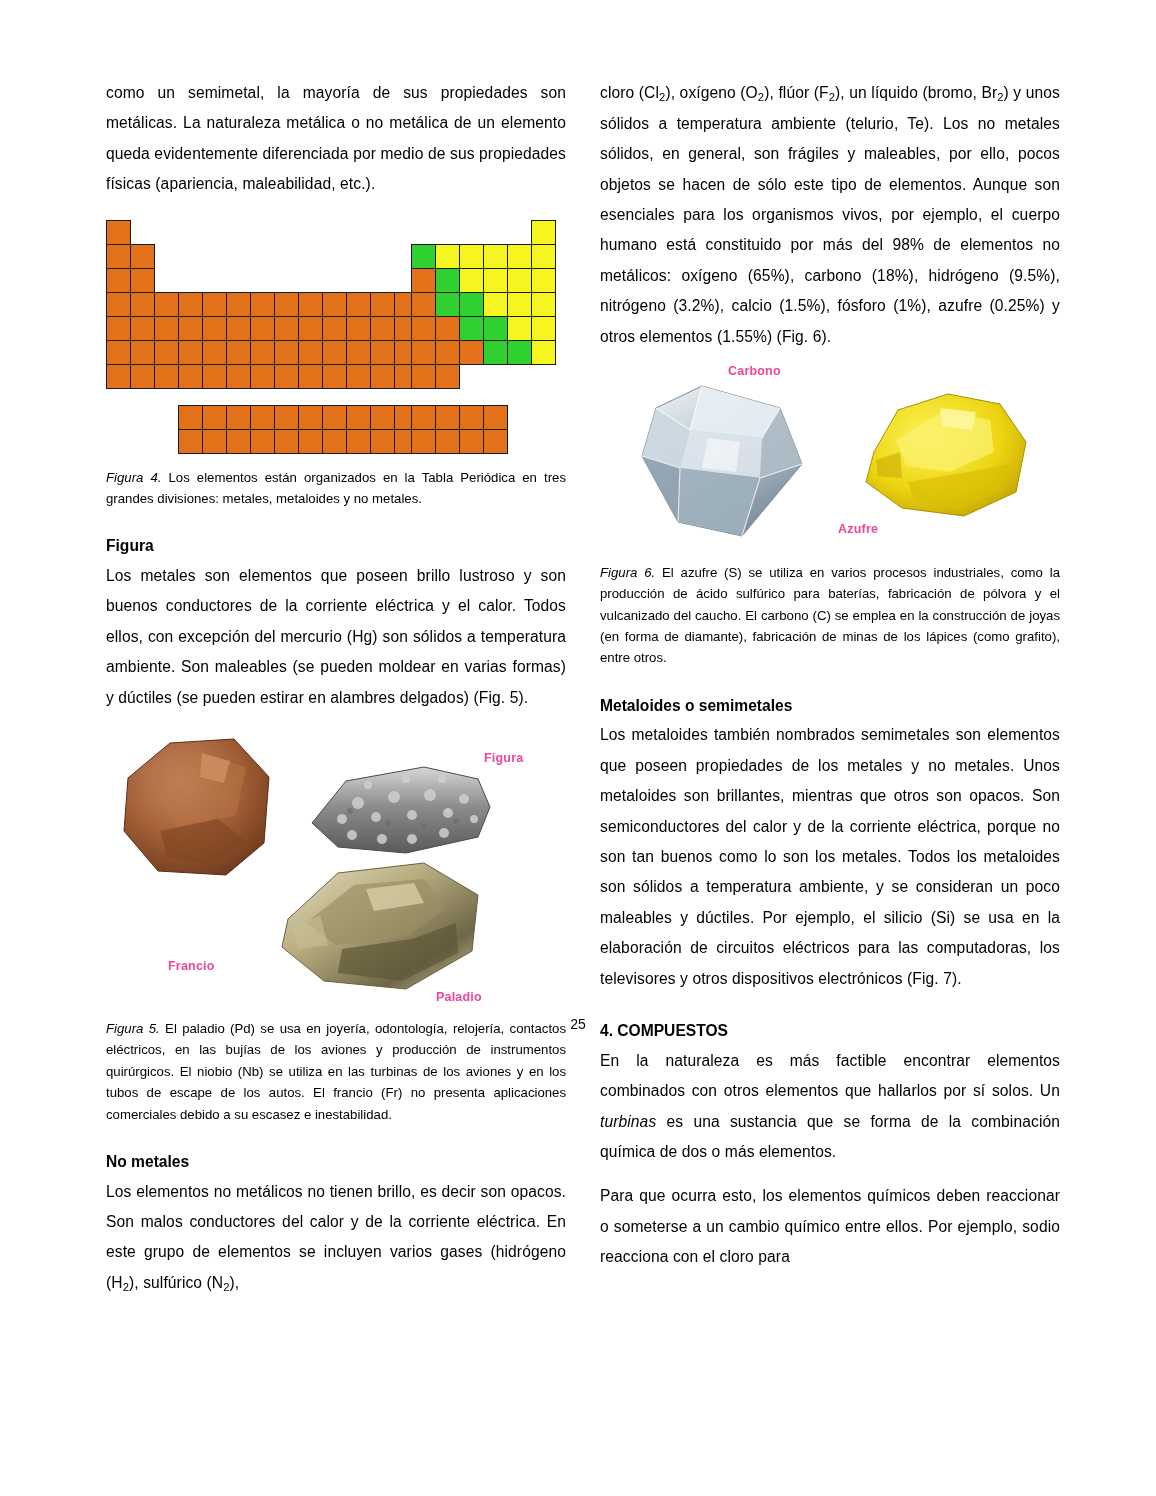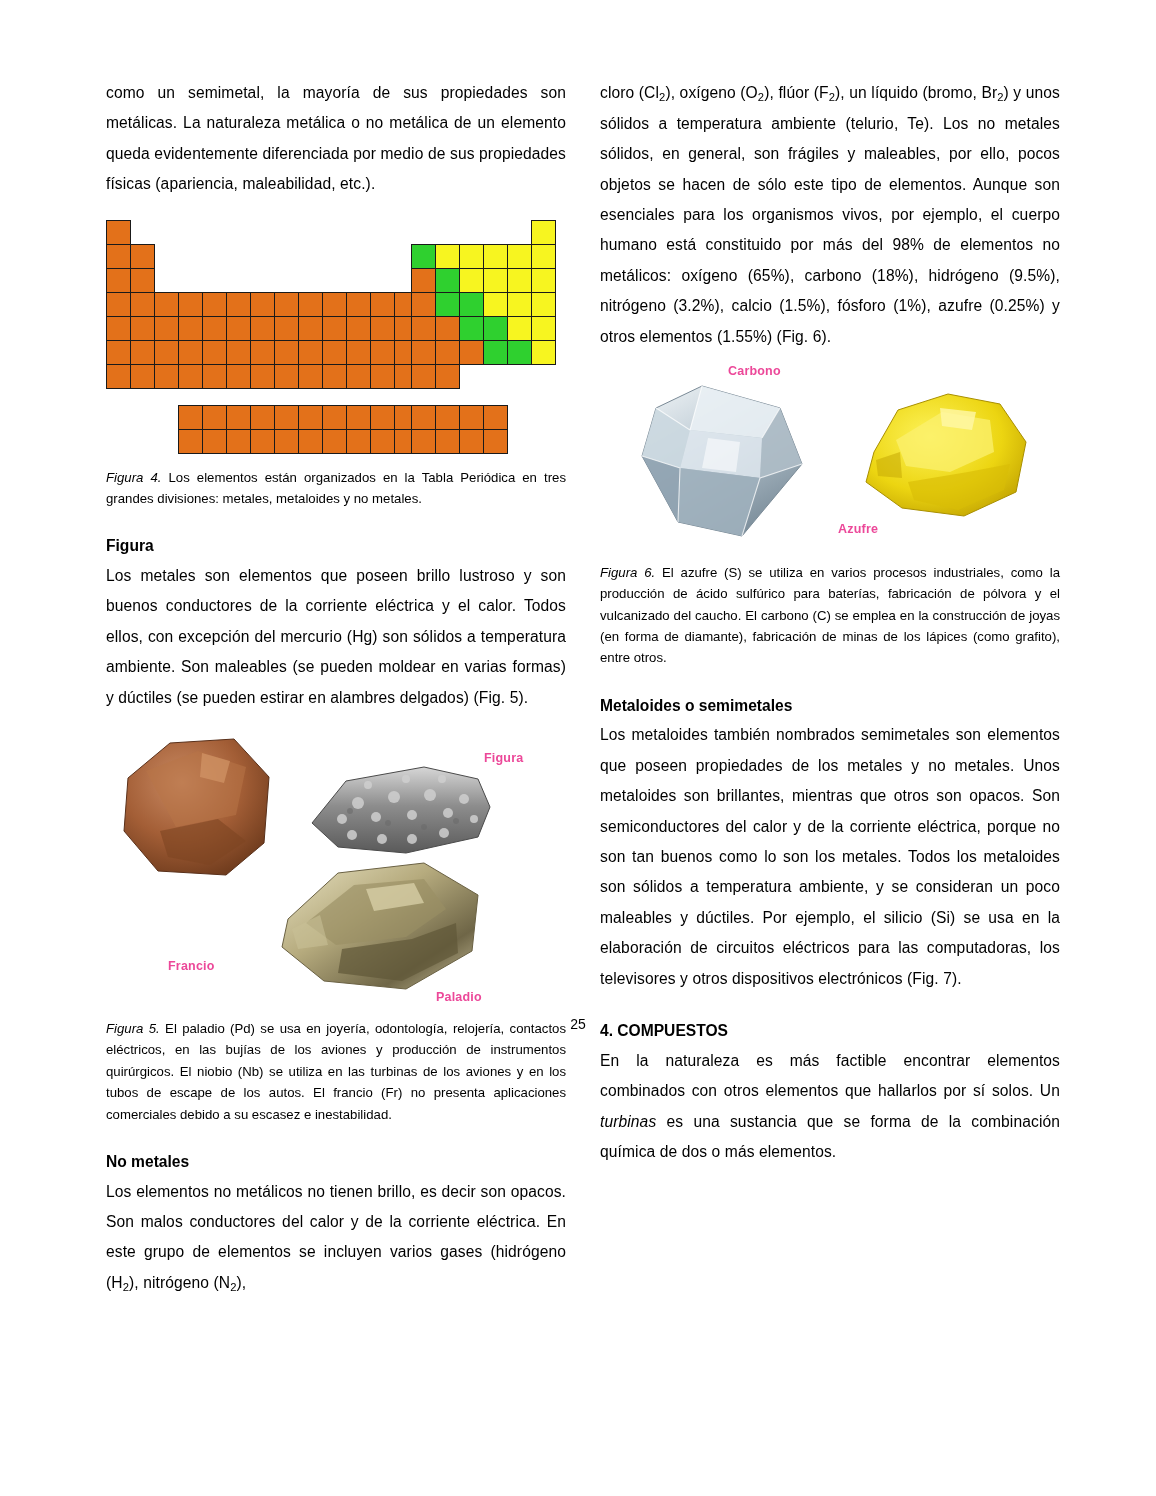--- a/index.html
+++ b/index.html
@@ -302,21 +302,21 @@
       <span class="photo-label" style="left:62px; top:236px;">Francio</span>
       <span class="photo-label" style="left:378px; top:28px;">Figura</span>
       <span class="photo-label" style="left:330px; top:267px;">Paladio</span>
     </div>
 
     <p class="caption"><span class="fignum">Figura 5.</span><span> El paladio (Pd) se usa en joyería, odontología, relojería, contactos eléctricos, en las bujías de los aviones y producción de instrumentos quirúrgicos. El niobio (Nb) se utiliza en las turbinas de los aviones y en los tubos de escape de los autos. El francio (Fr) no presenta aplicaciones comerciales debido a su escasez e inestabilidad.</span></p>
 
     <div class="spacer-md"></div>
 
     <p class="h-sub">No metales</p>
-    <p class="body"><span>Los elementos no metálicos no tienen brillo, es decir son opacos. Son malos conductores del calor y de la corriente eléctrica. En este grupo de elementos se incluyen varios gases (hidrógeno (H</span><sub>2</sub><span>), nitrógeno (N</span><sub>2</sub><span>),</span></p>
+    <p class="body"><span>Los elementos no metálicos no tienen brillo, es decir son opacos. Son malos conductores del calor y de la corriente eléctrica. En este grupo de elementos se incluyen varios gases (hidrógeno (H</span><sub>2</sub><span>), sulfúrico (N</span><sub>2</sub><span>),</span></p>
   </div>
 
   <div class="col col-right">
 
     <p class="body"><span>cloro (Cl</span><sub>2</sub><span>), oxígeno (O</span><sub>2</sub><span>), flúor (F</span><sub>2</sub><span>), un líquido (bromo, Br</span><sub>2</sub><span>) y unos sólidos a temperatura ambiente (telurio, Te). Los no metales sólidos, en general, son frágiles y maleables, por ello, pocos objetos se hacen de sólo este tipo de elementos. Aunque son esenciales para los organismos vivos, por ejemplo, el cuerpo humano está constituido por más del 98% de elementos no metálicos: oxígeno (65%), carbono (18%), hidrógeno (9.5%), nitrógeno (3.2%), calcio (1.5%), fósforo (1%), azufre (0.25%) y otros elementos (1.55%) (Fig. 6).</span></p>
 
     <div class="figbox fig6">
       <svg width="460" height="190" viewBox="0 0 460 190">
         <defs>
           <linearGradient id="dg" x1="0" y1="0" x2="0.6" y2="1">
@@ -362,16 +362,17 @@
     <p class="h-sub">Metaloides o semimetales</p>
     <p class="body">Los metaloides también nombrados semimetales son elementos que poseen propiedades de los metales y no metales. Unos metaloides son brillantes, mientras que otros son opacos. Son semiconductores del calor y de la corriente eléctrica, porque no son tan buenos como lo son los metales. Todos los metaloides son sólidos a temperatura ambiente, y se consideran un poco maleables y dúctiles. Por ejemplo, el silicio (Si) se usa en la elaboración de circuitos eléctricos para las computadoras, los televisores y otros dispositivos electrónicos (Fig. 7).</p>
 
     <div class="spacer-md"></div>
 
     <p class="h-sub">4.  COMPUESTOS</p>
     <p class="body"><span>En la naturaleza es más factible encontrar elementos combinados con otros elementos que hallarlos por sí solos. Un </span><em>turbinas</em><span> es una sustancia que se forma de la combinación química de dos o más elementos.</span></p>
 
     <div class="spacer-sm"></div>
 
+    <p class="body">Para que ocurra esto, los elementos químicos deben reaccionar o someterse a un cambio químico entre ellos. Por ejemplo, sodio reacciona con el cloro para</p>
   </div>
 
   <div class="pagenum">25</div>
 </div>
 
 </body></html>

